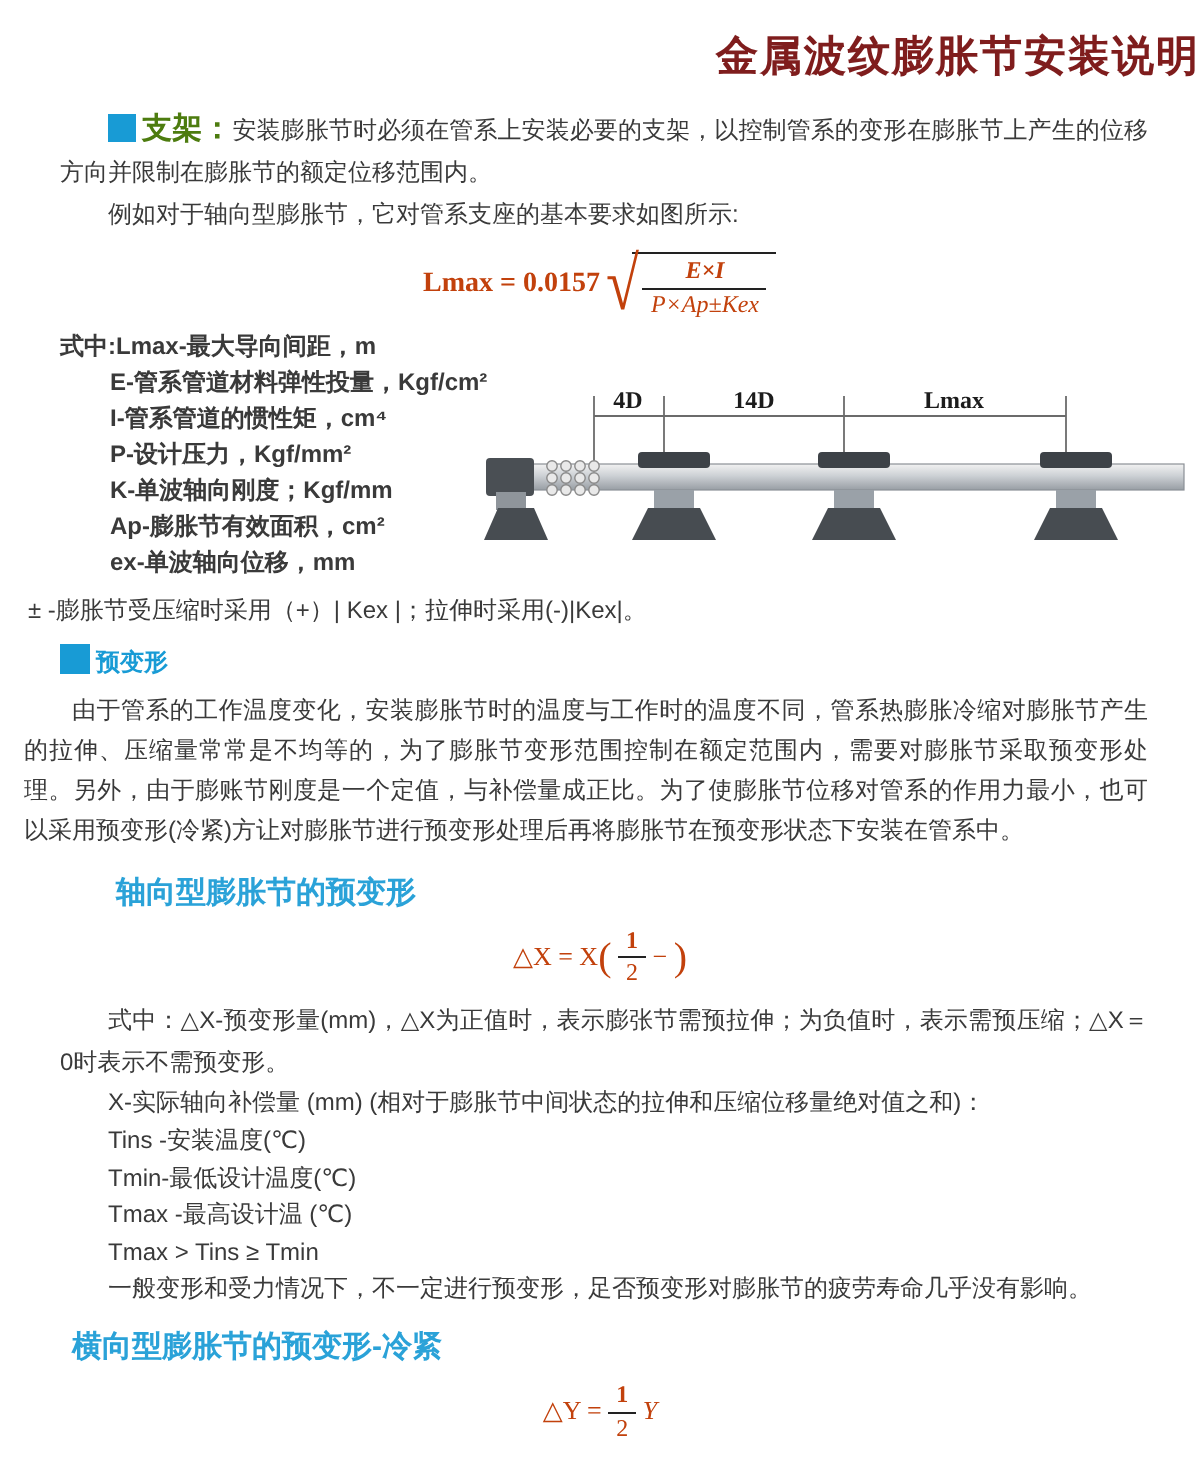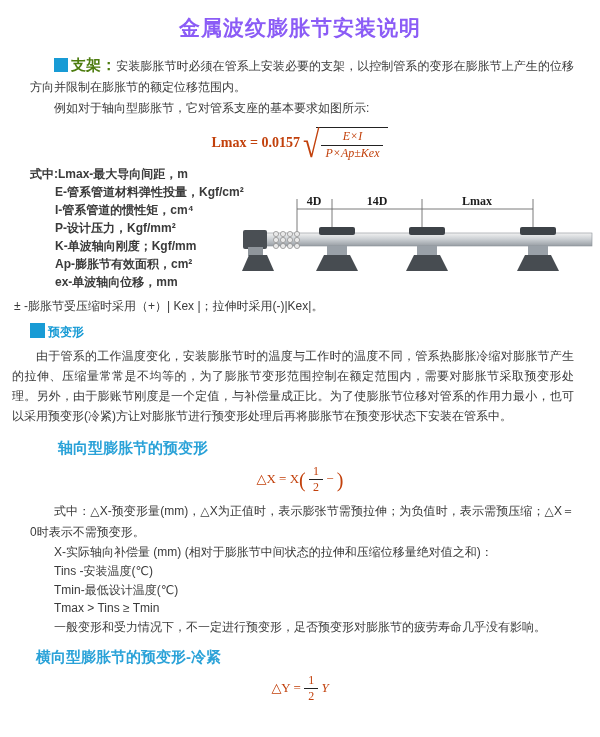--- a/index.html
+++ b/index.html
@@ -3,39 +3,39 @@
 <meta charset="utf-8">
 <style>
   html,body{margin:0;padding:0;background:#fff;}
   .page{
     width:600px;height:737px;overflow:hidden;background:#ffffff;
     font-family:"Liberation Sans","DejaVu Sans",sans-serif;
     color:#3a3a3a;font-size:12px;position:relative;box-sizing:border-box;
     padding-top:14px;
   }
   .doc-title{
-    text-align:center;font-size:21px;font-weight:bold;color:#8b5cf6;
+    text-align:right;font-size:21px;font-weight:bold;color:#7f1d1d;
     margin:0 0 12px 0;letter-spacing:1px;
   }
   p{margin:0;}
   .para{margin:0 26px 0 30px;line-height:21px;text-align:justify;}
   .indent{text-indent:2em;}
   .sec-head-inline{color:#4d7c0f;font-size:15px;font-weight:bold;white-space:nowrap;}
   .sq{display:inline-block;width:14px;height:14px;background:#189bd5;margin-right:3px;vertical-align:-2px;}
   .sec-head{color:#189bd5;font-size:12px;font-weight:bold;margin:6px 0 4px 30px;line-height:20px;}
   .sec-head .sq{width:15px;height:15px;}
   .sub-head{color:#2aa2d8;font-size:15px;font-weight:bold;line-height:19px;}
   .serif{font-family:"Liberation Serif","DejaVu Serif",serif;}
   .formula{text-align:center;color:#c2410c;}
   .formula-lmax{margin:8px 0 4px 0;}
   .fx-lhs{font-weight:bold;font-size:14px;}
   .sqrt-glyph{font-size:30px;font-weight:bold;vertical-align:middle;line-height:1;display:inline-block;transform:scaleY(1.25);margin:0 -3px 0 3px;}
   .radicand{display:inline-block;vertical-align:middle;border-top:1.6px solid #222;padding:2px 5px 0 5px;}
   .frac{display:inline-block;vertical-align:middle;text-align:center;font-size:12px;line-height:1.15;}
-  .frac .top{display:block;border-bottom:1px solid #222;padding:0 4px 1px 4px;}
+  .frac .top{display:block;border-bottom:1px solid #222;padding:0 4px 1px 4px;font-weight:bold;}
   .frac .bot{display:block;padding:1px 4px 0 4px;}
   .ital{font-style:italic;}
   .formula-mid{font-size:13px;margin:8px 0 6px 0;}
   .paren{font-size:20px;vertical-align:middle;font-weight:normal;}
   .mid-wrap{position:relative;height:128px;margin-top:4px;}
   .def-line{margin-left:30px;line-height:18px;font-weight:bold;}
   .def-line.sub{margin-left:55px;}
   .pipe-diagram{position:absolute;left:240px;top:24px;width:355px;height:100px;}
   .pm-note{margin:3px 26px 0 14px;line-height:20px;}
   .consult-note{margin:0 26px 0 32px;line-height:20px;}
@@ -143,20 +143,21 @@
     <span class="frac"><span class="top">1</span><span class="bot">2</span></span>
     <span>−</span>
     <span class="paren">)</span>
   </div>
 
   <p class="para indent">式中：△X-预变形量(mm)，△X为正值时，表示膨张节需预拉伸；为负值时，表示需预压缩；△X＝0时表示不需预变形。</p>
 
   <div class="xline">X-实际轴向补偿量 (mm) (相对于膨胀节中间状态的拉伸和压缩位移量绝对值之和)：</div>
   <div class="tline">Tins -安装温度(℃)</div>
   <div class="tline">Tmin-最低设计温度(℃)</div>
+  <div class="tline">Tmax -最高设计温 (℃)</div>
   <div class="tline">Tmax &gt; Tins ≥ Tmin</div>
   <div class="xline">一般变形和受力情况下，不一定进行预变形，足否预变形对膨胀节的疲劳寿命几乎没有影响。</div>
 
   <div class="sub-head lateral-head">横向型膨胀节的预变形-冷紧</div>
 
   <div class="formula formula-mid serif">
     <span>△Y =</span>
     <span class="frac"><span class="top">1</span><span class="bot">2</span></span>
     <span class="ital">Y</span>
   </div>

